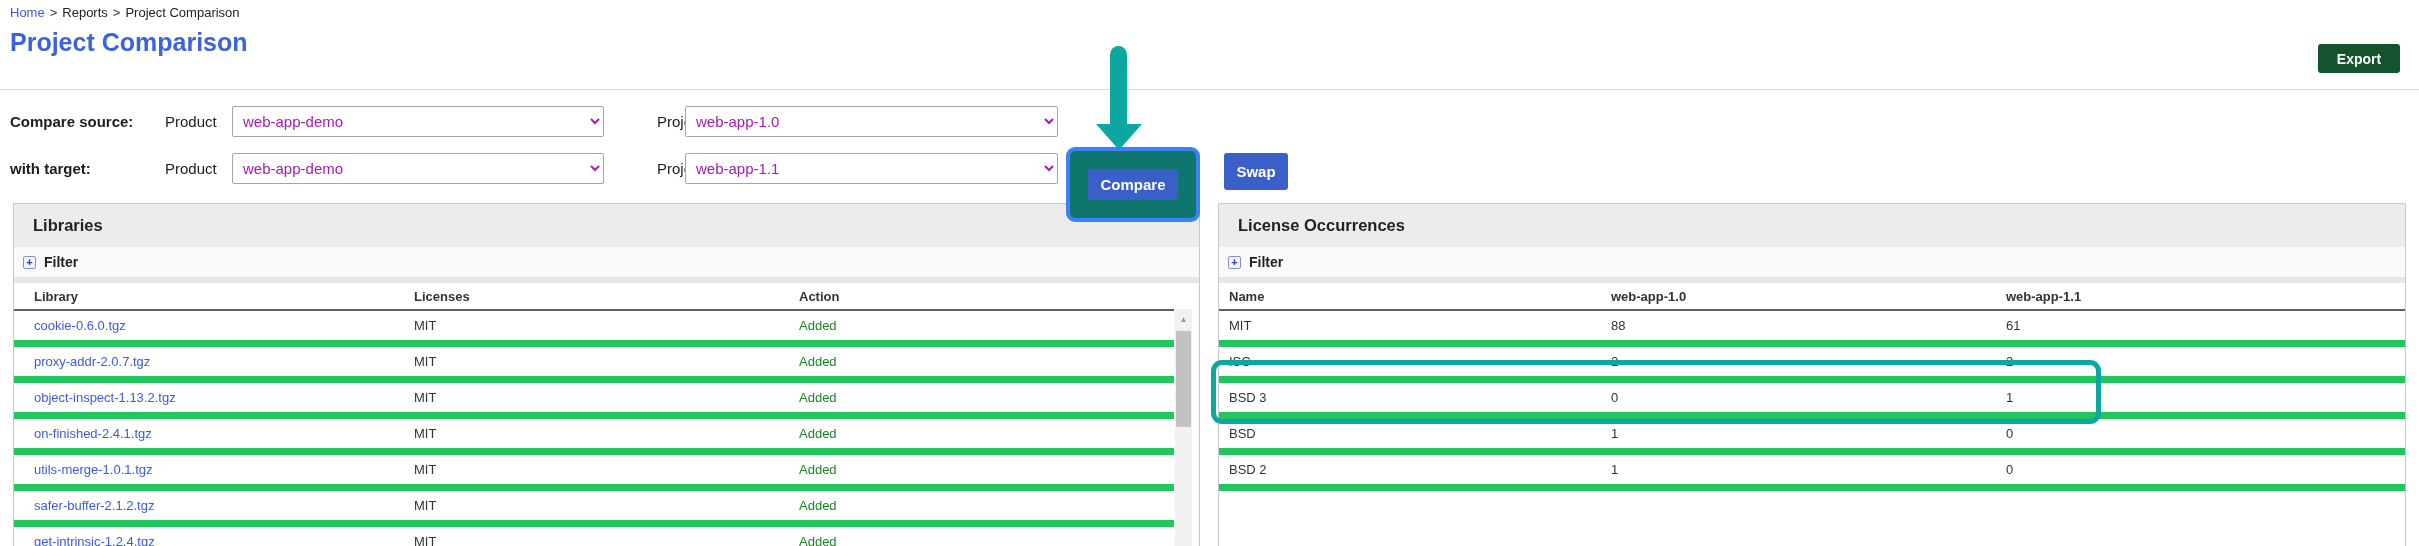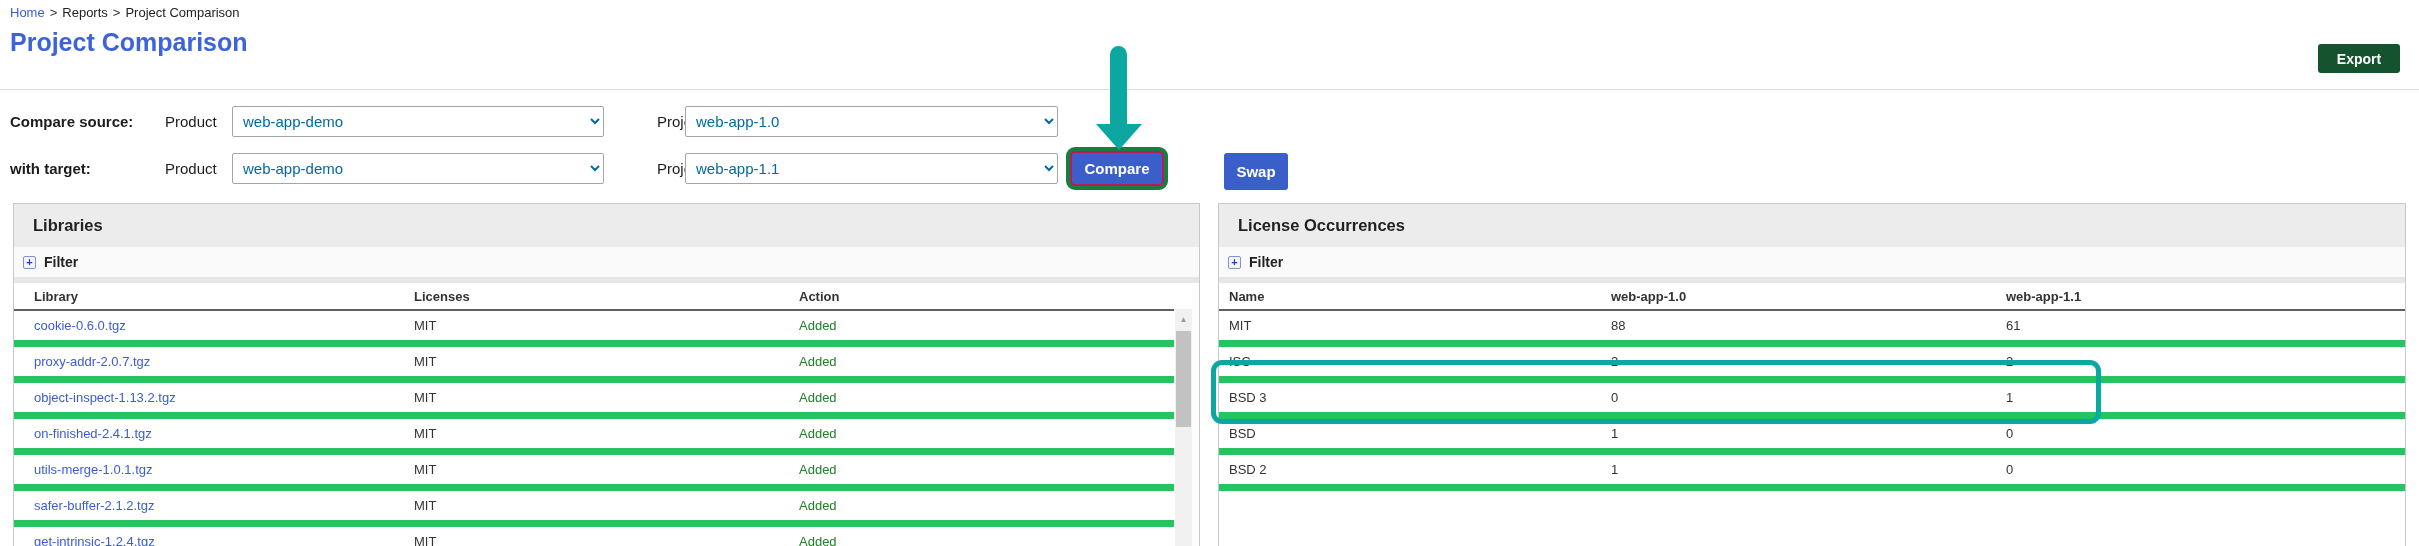--- a/index.html
+++ b/index.html
@@ -20,27 +20,27 @@
   .top-divider { position:absolute; left:0; top:89px; width:2419px; height:1px; background:#dcdcdc; }
 
   
   .form-row { position:absolute; left:0; width:1300px; height:31px; }
   .row-source { top:106px; } .row-target { top:153px; }
   .form-row .flabel { position:absolute; top:0; line-height:31px; font-size:15px; color:#1c1c1c; }
   .form-row .bold { font-weight:700; }
   .lbl-main { left:10px; } .lbl-product { left:165px; } .lbl-project { left:657px; }
   .sel-product { position:absolute; left:232px; top:0; width:372px; }
   .sel-project { position:absolute; left:685px; top:0; width:373px; }
-  select { height:31px; font-size:15px; font-family:"Liberation Sans",sans-serif; color:#0369a1;
+  select { height:31px; font-size:15px; font-family:"Liberation Sans",sans-serif; color:#a21caf;
            border:1px solid #a6a6a6; border-radius:2px; background:#fff; padding:2px 6px; }
 
   .blue-btn { background:#3a5fc8; color:#fff; font-weight:700; font-size:15px;
               border:none; border-radius:3px; cursor:pointer; font-family:"Liberation Sans",sans-serif; }
-  .compare-ring { position:absolute; left:1066px; top:147px; border:4px solid #15803d;
-                  border-radius:9px; padding:2px; background:#be185d; z-index:5; }
+  .compare-ring { position:absolute; left:1066px; top:147px; border:4px solid #3b82f6;
+                  border-radius:9px; padding:18px; background:#0f766e; z-index:5; }
   .compare-btn { width:90px; height:31px; display:block; }
   .swap-btn { position:absolute; left:1224px; top:153px; width:64px; height:37px; }
 
   
   .arrow-shaft { position:absolute; left:1110px; top:46px; width:17px; height:84px;
                  background:#0ba7a0; border-radius:9px 9px 0 0; z-index:6; }
   .arrow-head { position:absolute; left:1096px; top:124px; width:0; height:0; z-index:6;
                 border-left:23px solid transparent; border-right:23px solid transparent;
                 border-top:26px solid #0ba7a0; }
 

